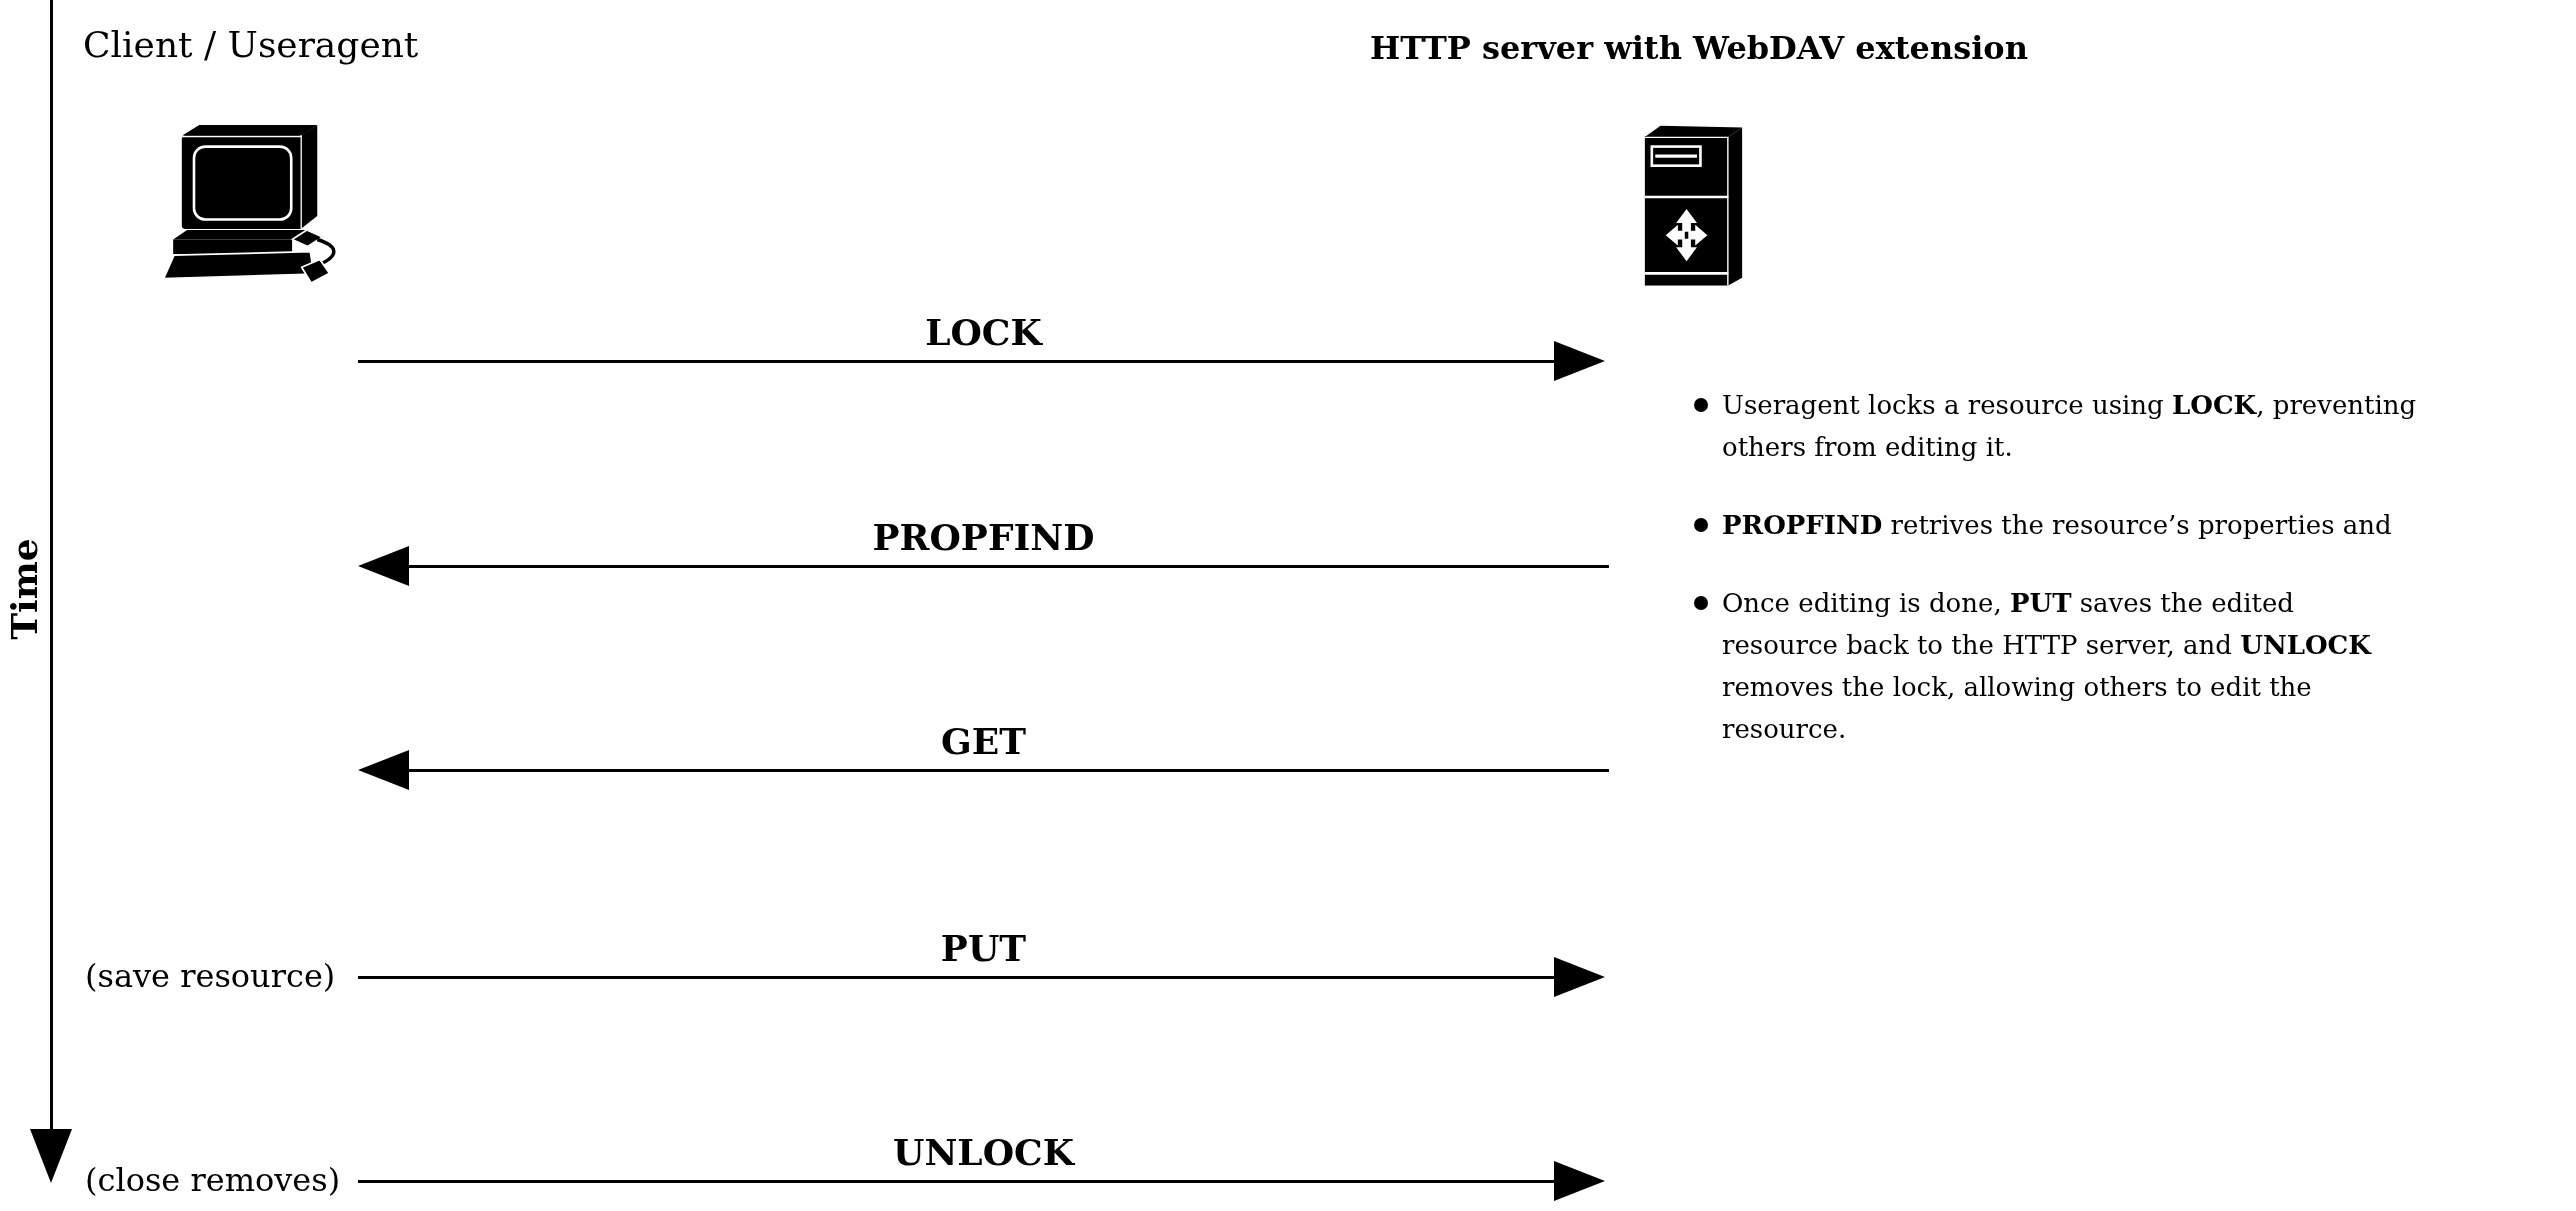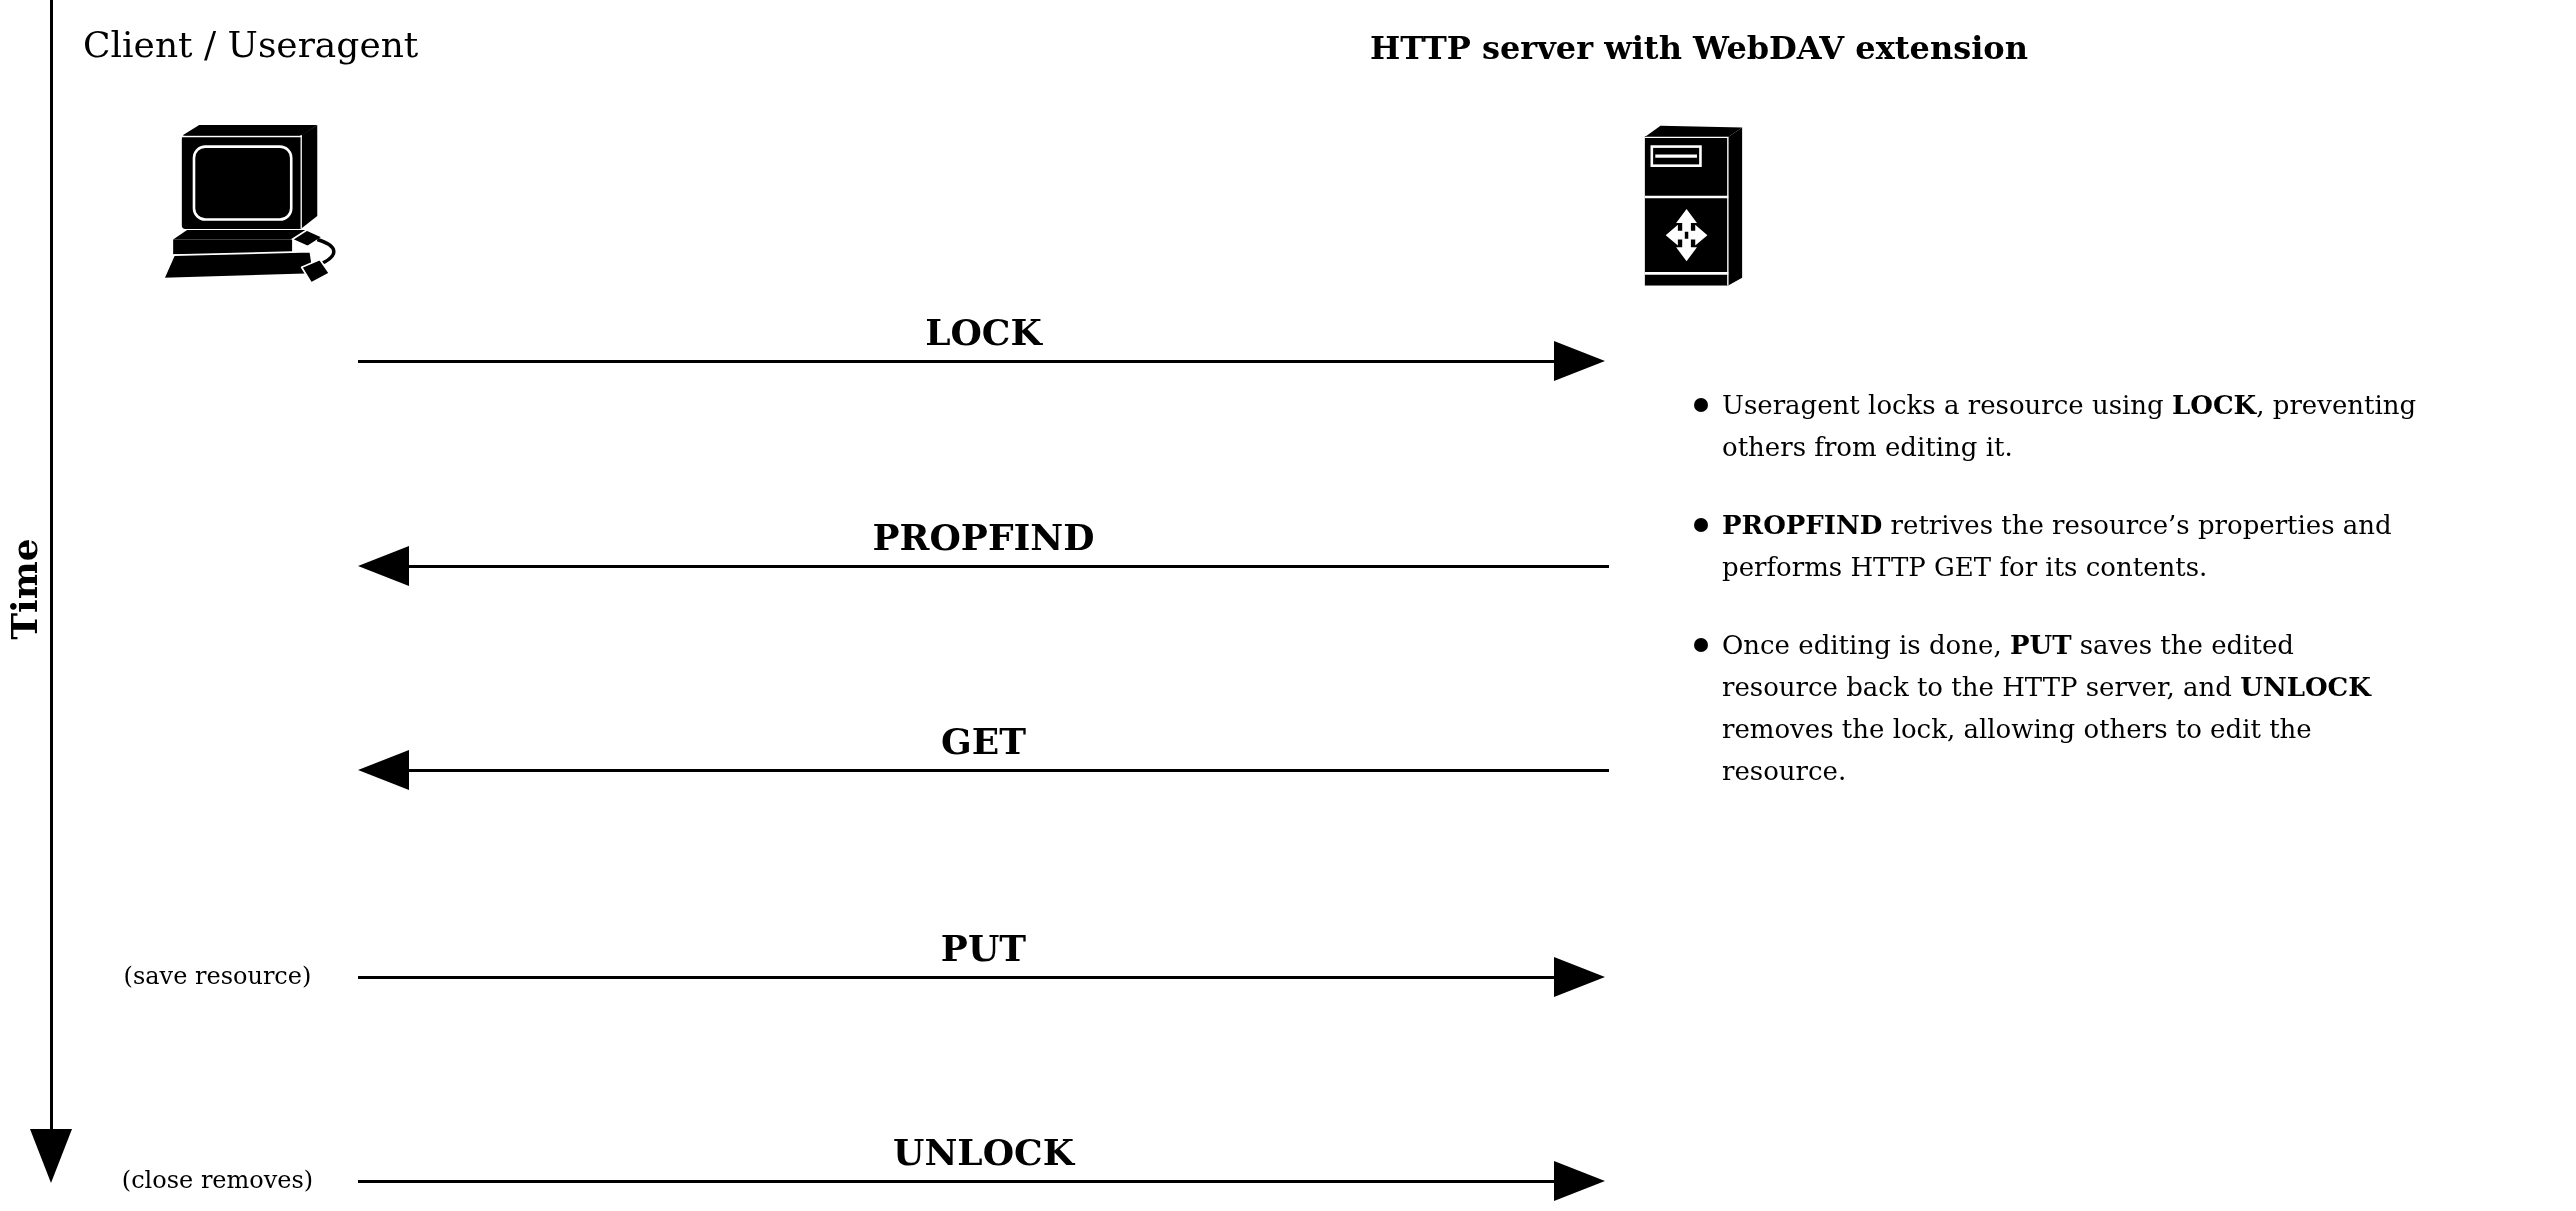--- a/index.html
+++ b/index.html
@@ -34,21 +34,21 @@
   .msg .shaft { position: absolute; height: 2.6px; background: #000; top: calc(var(--y) - 0.9px); }
   .msg.dir-right .shaft { left: 358px; width: 1199px; }
   .msg.dir-left  .shaft { left: 405px; width: 1204px; }
   .msg .head { position: absolute; width: 0; height: 0; top: calc(var(--y) - 20px);
                border-top: 20px solid transparent; border-bottom: 20px solid transparent; }
   .msg.dir-right .head { left: 1554px; border-left: 51px solid #000; }
   .msg.dir-left  .head { left: 358px;  border-right: 51px solid #000; }
   .msg .label { position: absolute; left: 358px; width: 1251px; top: calc(var(--y) - 50px);
                 text-align: center; font-size: 36px; font-weight: 700; line-height: 42px; }
   .msg .side-note { position: absolute; left: 85px; width: 265px; top: calc(var(--y) - 22px);
-                    text-align: center; font-size: 24px; line-height: 42px; white-space: nowrap; }
+                    text-align: left; font-size: 32px; line-height: 42px; white-space: nowrap; }
   .m0 { --y:  361px; }
   .m1 { --y:  566px; }
   .m2 { --y:  770px; }
   .m3 { --y: 977px; }
   .m4 { --y: 1181px; }
 
   
   .notes { position: absolute; left: 1694px; top: 384px; width: 880px; }
   .note { display: flex; margin-bottom: 36px; }
   .note-dot { flex: 0 0 auto; width: 14px; height: 14px; border-radius: 50%;
@@ -158,21 +158,21 @@
     <div class="head"></div>
   </div>
 
   <div class="notes" id="notes">
       <div class="note">
         <span class="note-dot"></span>
         <div class="note-text"><span>Useragent locks a resource using </span><strong>LOCK</strong><span>, preventing</span><br><span>others from editing it.</span></div>
       </div>
       <div class="note">
         <span class="note-dot"></span>
-        <div class="note-text"><strong>PROPFIND</strong><span> retrives the resource’s properties and</span><br><span>performs HTTP GET for its contents.</span></div>
+        <div class="note-text"><strong>PROPFIND</strong><span> retrives the resource’s properties and</span><br></div>
       </div>
       <div class="note">
         <span class="note-dot"></span>
         <div class="note-text"><span>Once editing is done, </span><strong>PUT</strong><span> saves the edited</span><br><span>resource back to the HTTP server, and </span><strong>UNLOCK</strong><br><span>removes the lock, allowing others to edit the</span><br><span>resource.</span></div>
       </div>
     </div>
 
 </div>
 
 

